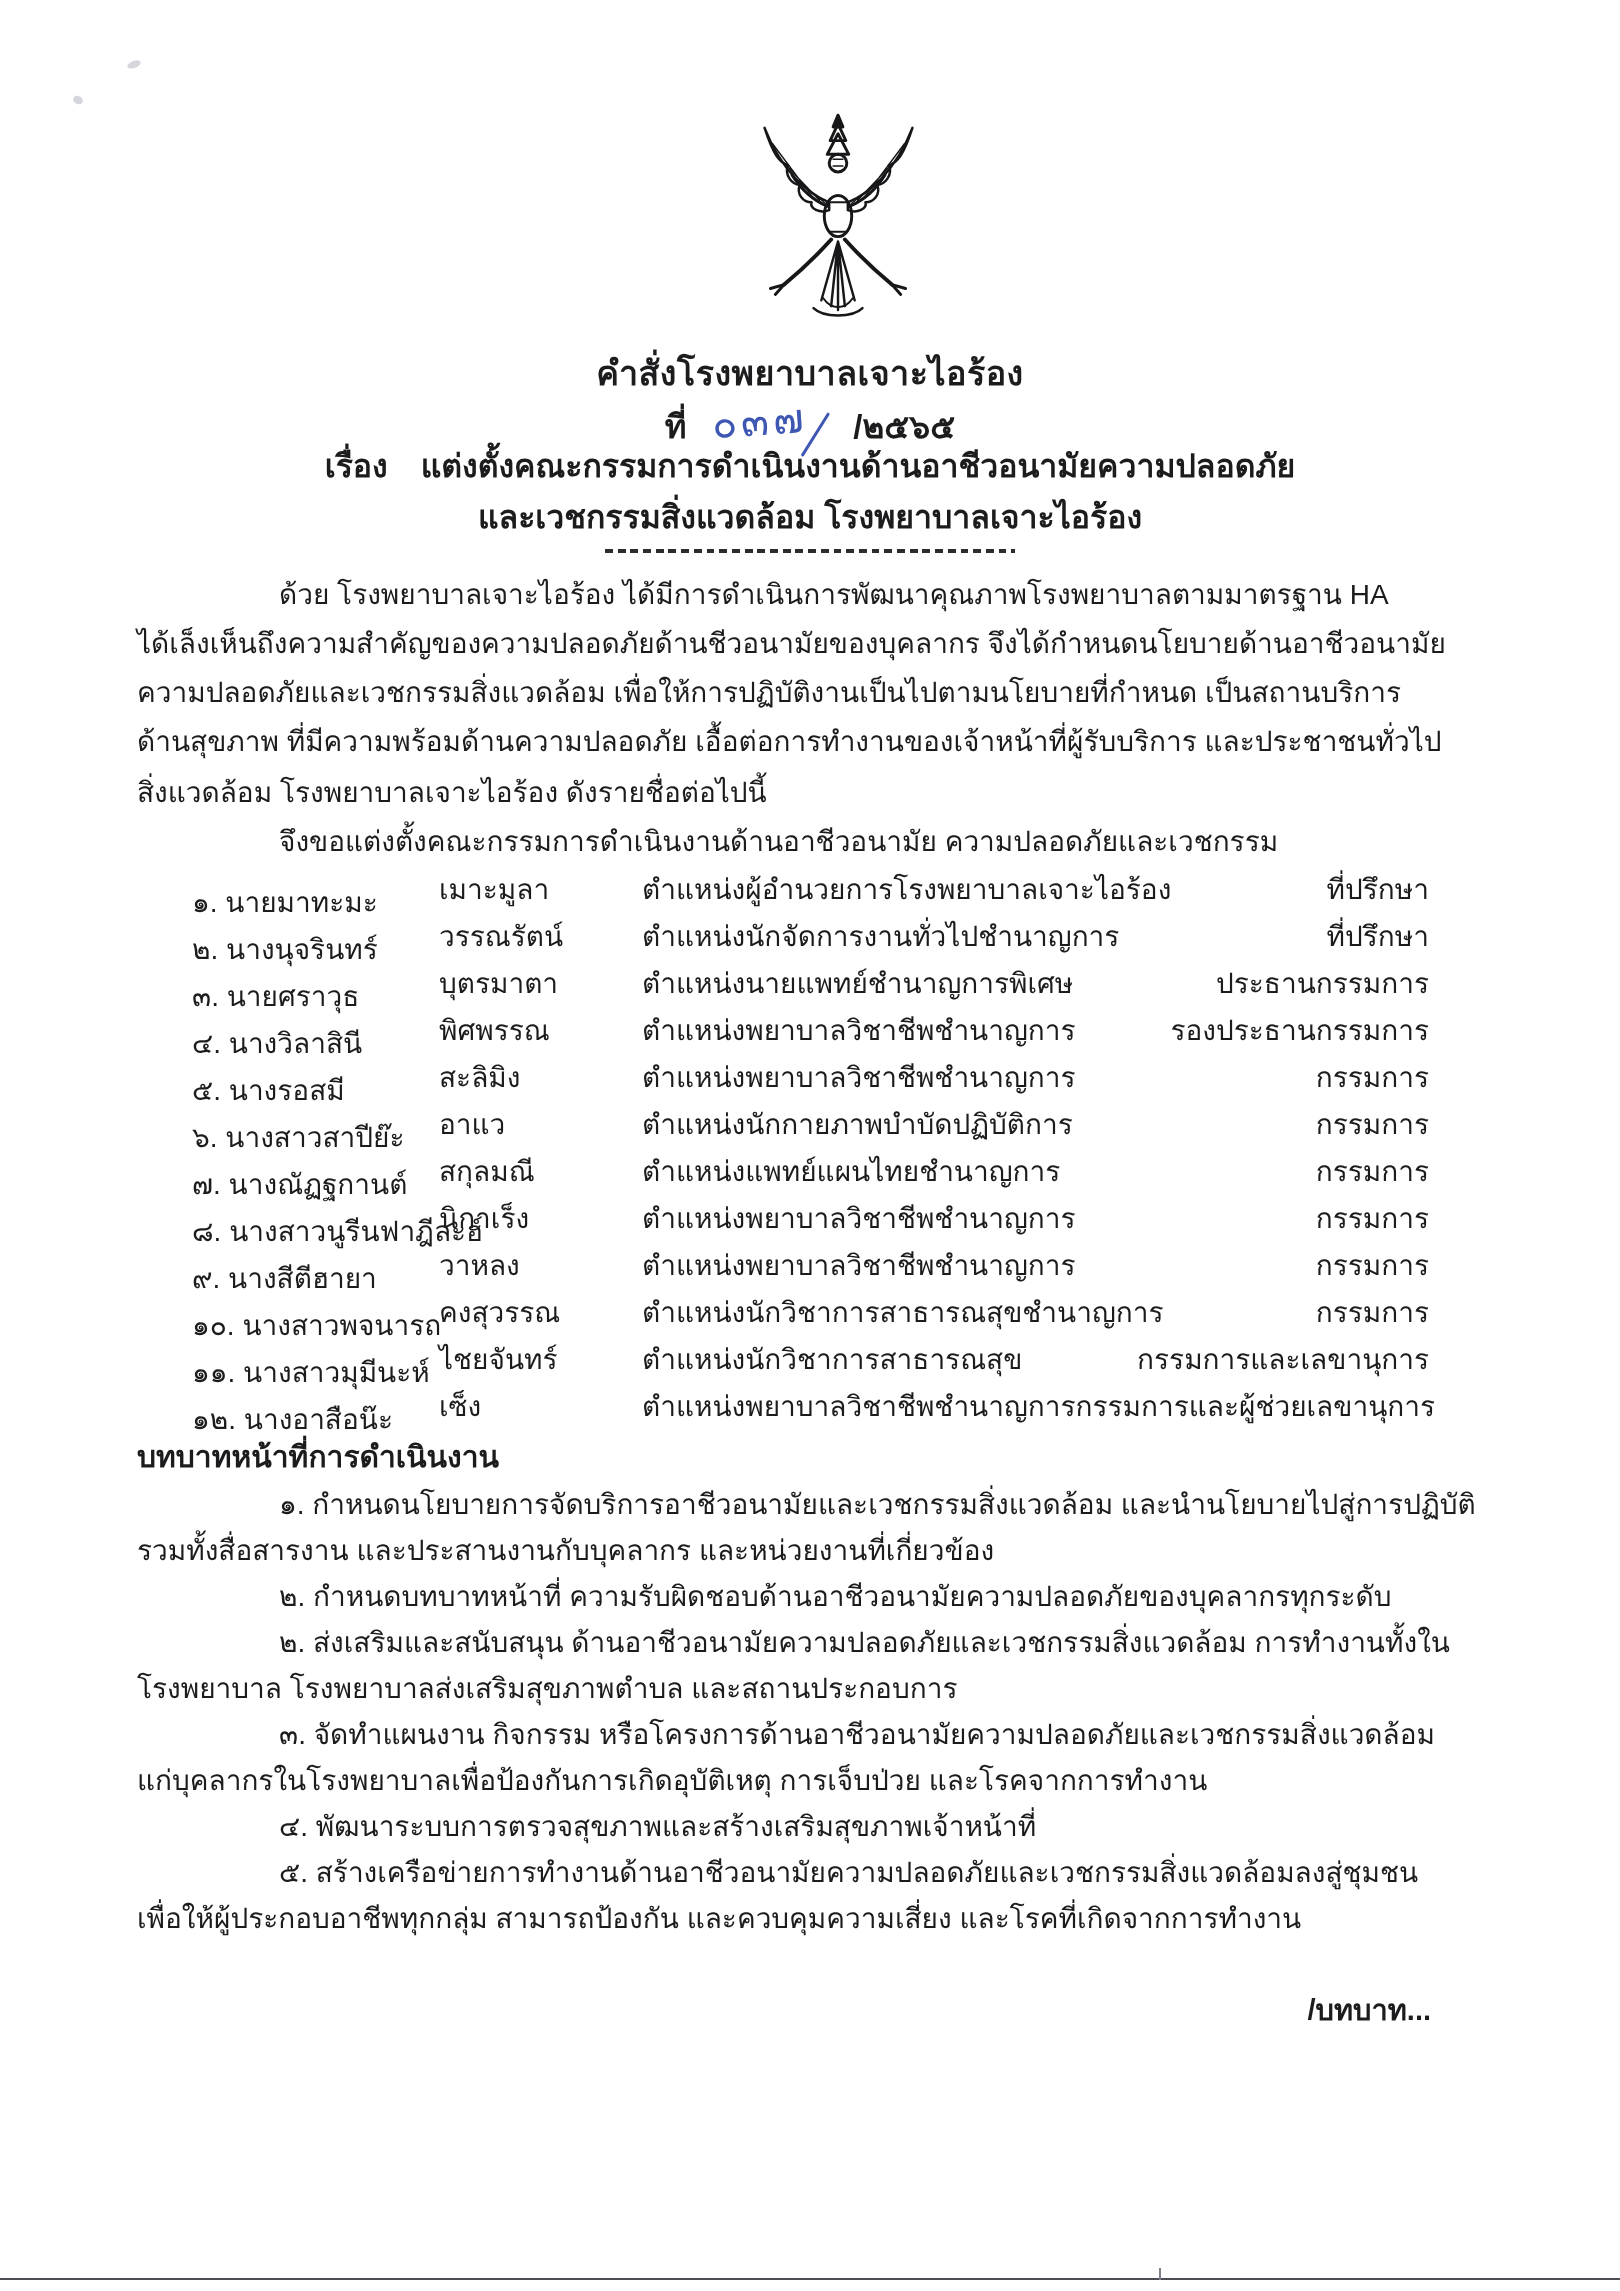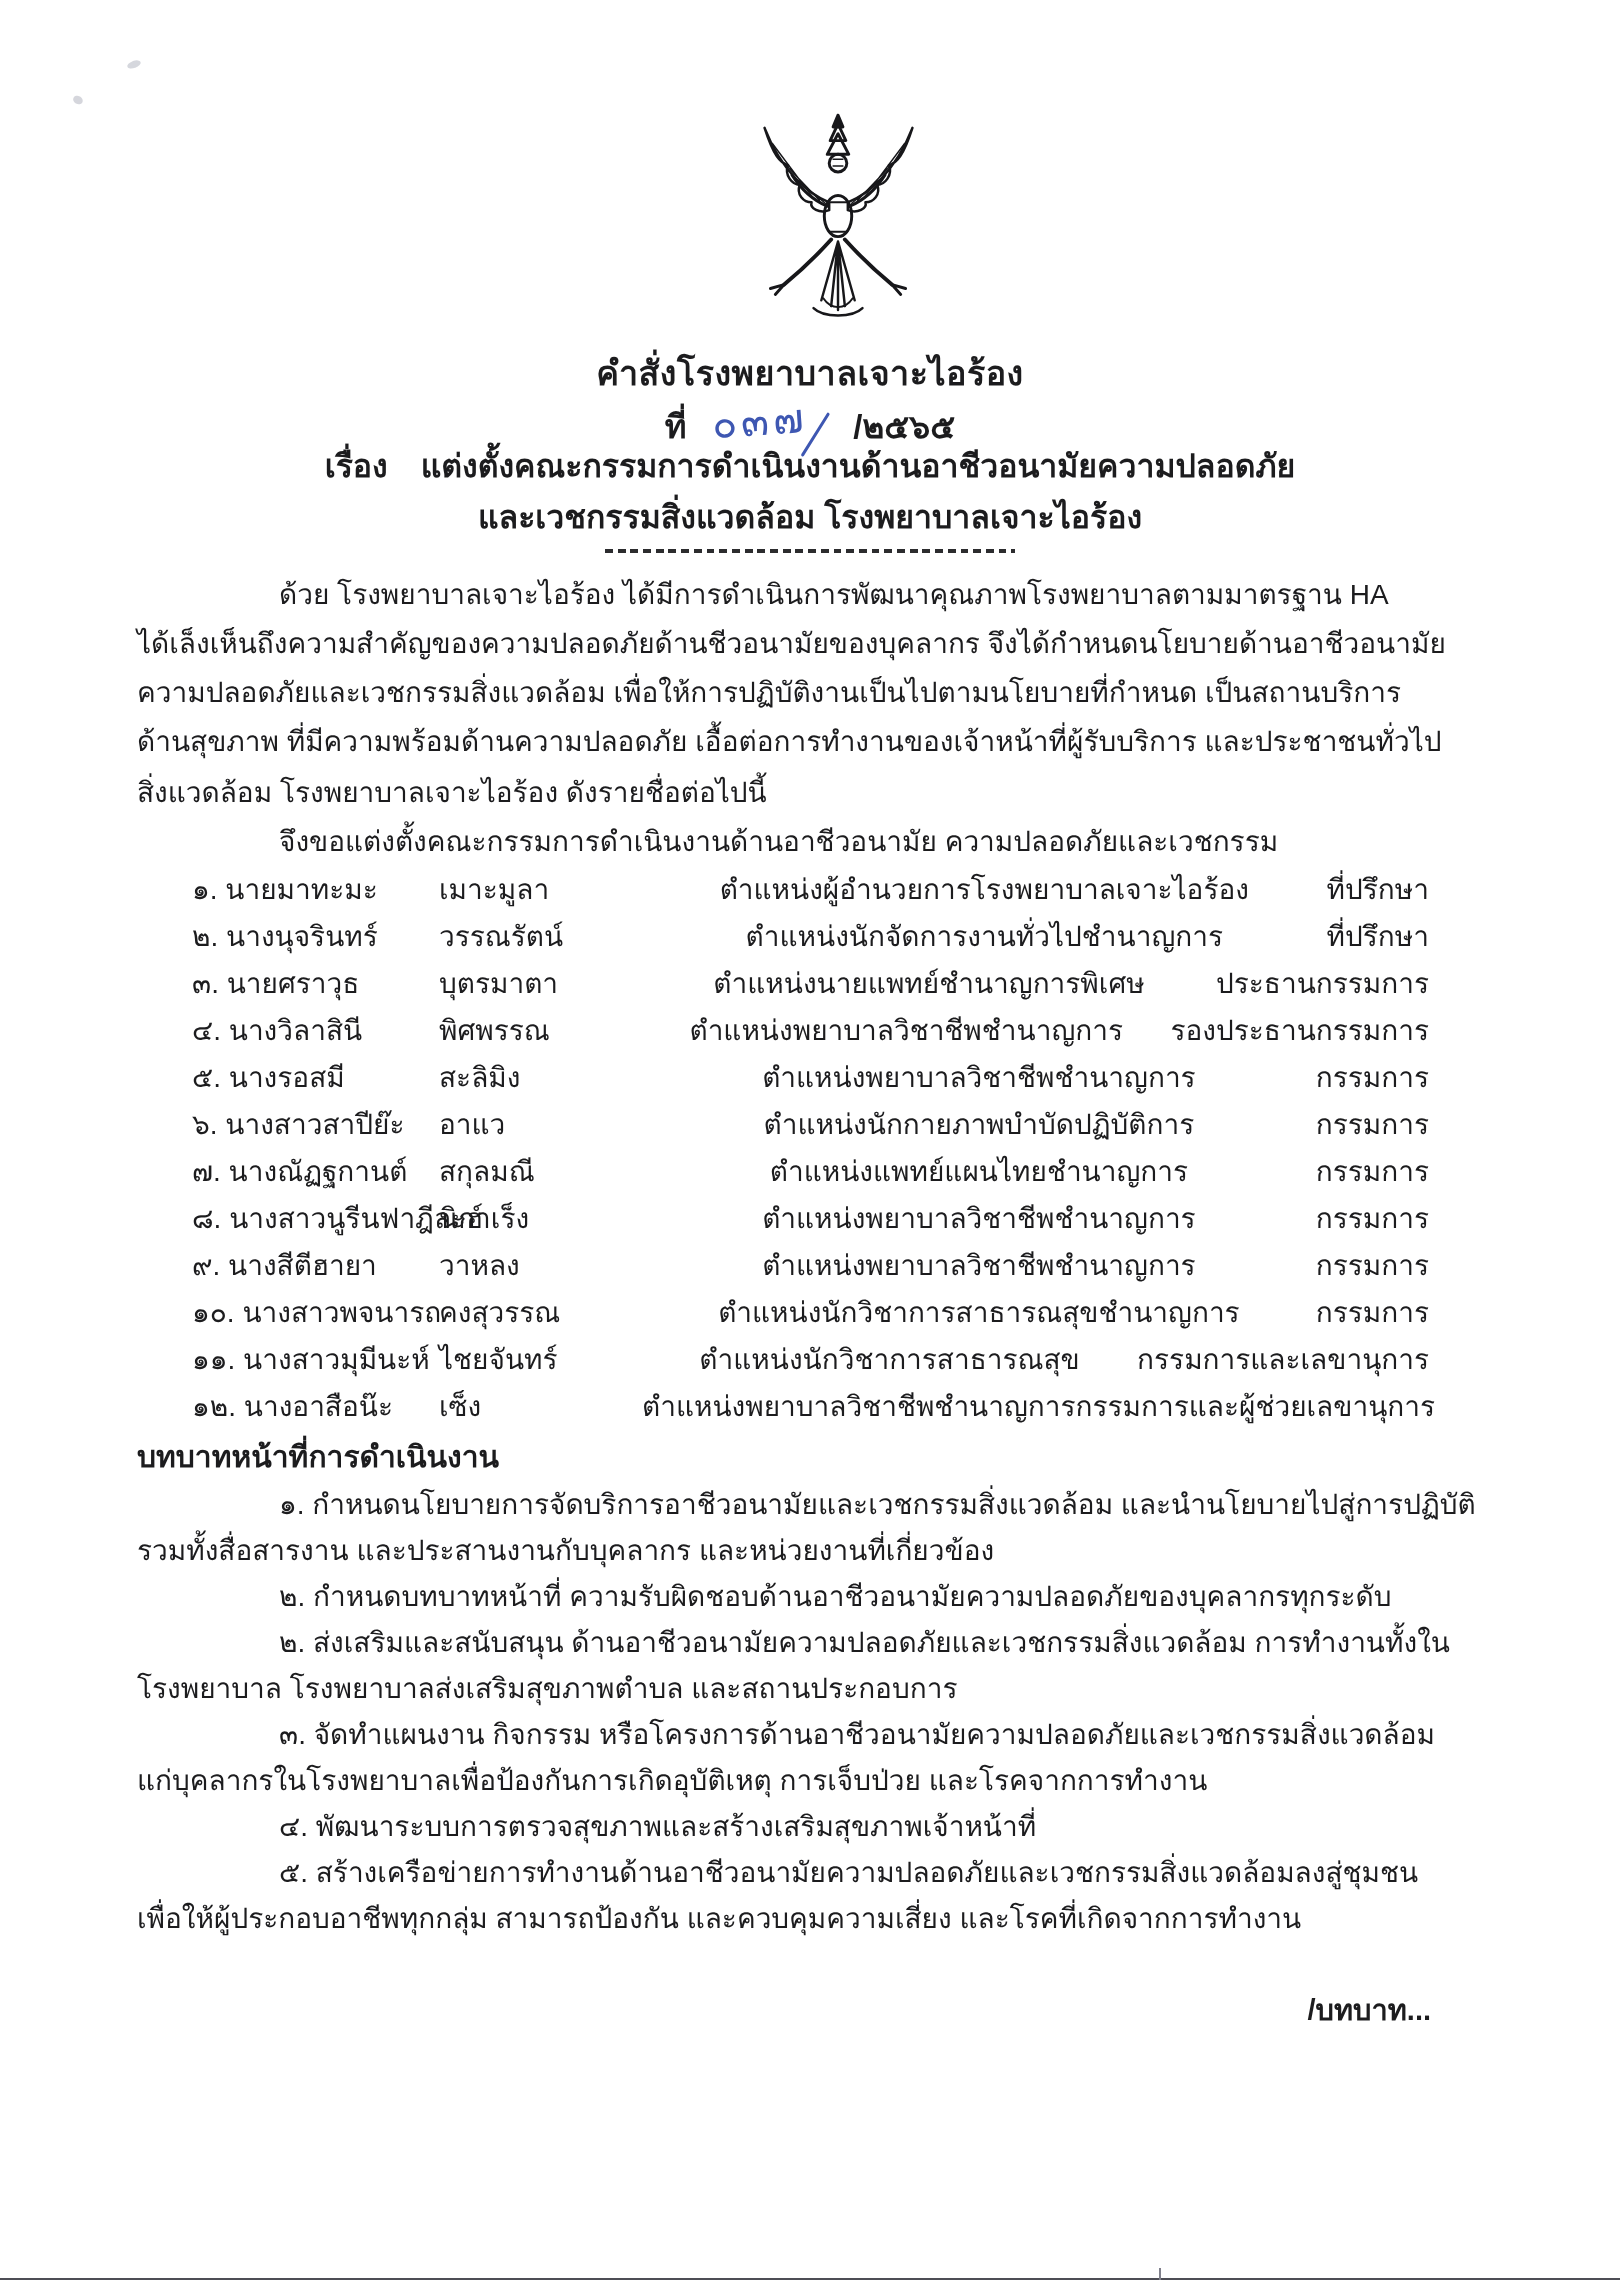--- a/index.html
+++ b/index.html
@@ -35,23 +35,23 @@
   }
   
   .para{left:137px;width:1298px;font-size:28px;line-height:49px;}
   .intro{top:570px;}
   .appoint{top:768px;}
   .pline{white-space:nowrap;}
   .indent{padding-left:142px;}
   
   .committee{left:192px;top:868px;width:1237px;font-size:28px;}
   .crow{display:flex;height:47px;align-items:flex-start;line-height:43px;}
-  .c1{width:247px;flex:none;white-space:nowrap;}
+  .c1{width:247px;flex:none;white-space:nowrap;margin-top:13px;}
   .c2{width:203px;flex:none;white-space:nowrap;}
-  .c3{flex:1 1 auto;white-space:nowrap;text-align:center;}
+  .c3{flex:1 1 auto;white-space:nowrap;}
   .c4{flex:none;margin-left:auto;white-space:nowrap;text-align:right;}
   
   .duties-heading{left:137px;top:1433px;font-size:30px;font-weight:bold;}
   .duties{left:137px;top:1482px;width:1298px;font-size:28px;line-height:46px;}
   
   .footer{right:189px;top:1987px;font-size:29px;font-weight:bold;text-align:center;}
   
   .scan-line{left:0;top:2278px;width:1620px;height:2px;background:#4d4d55;}
   .scan-tick{left:1159px;top:2268px;width:2px;height:11.8px;background:#80808c;}
   .speck1{left:127px;top:61px;width:13.7px;height:6.9px;background:#b9bcc6;border-radius:50%;opacity:.6;transform:rotate(-20deg);}

